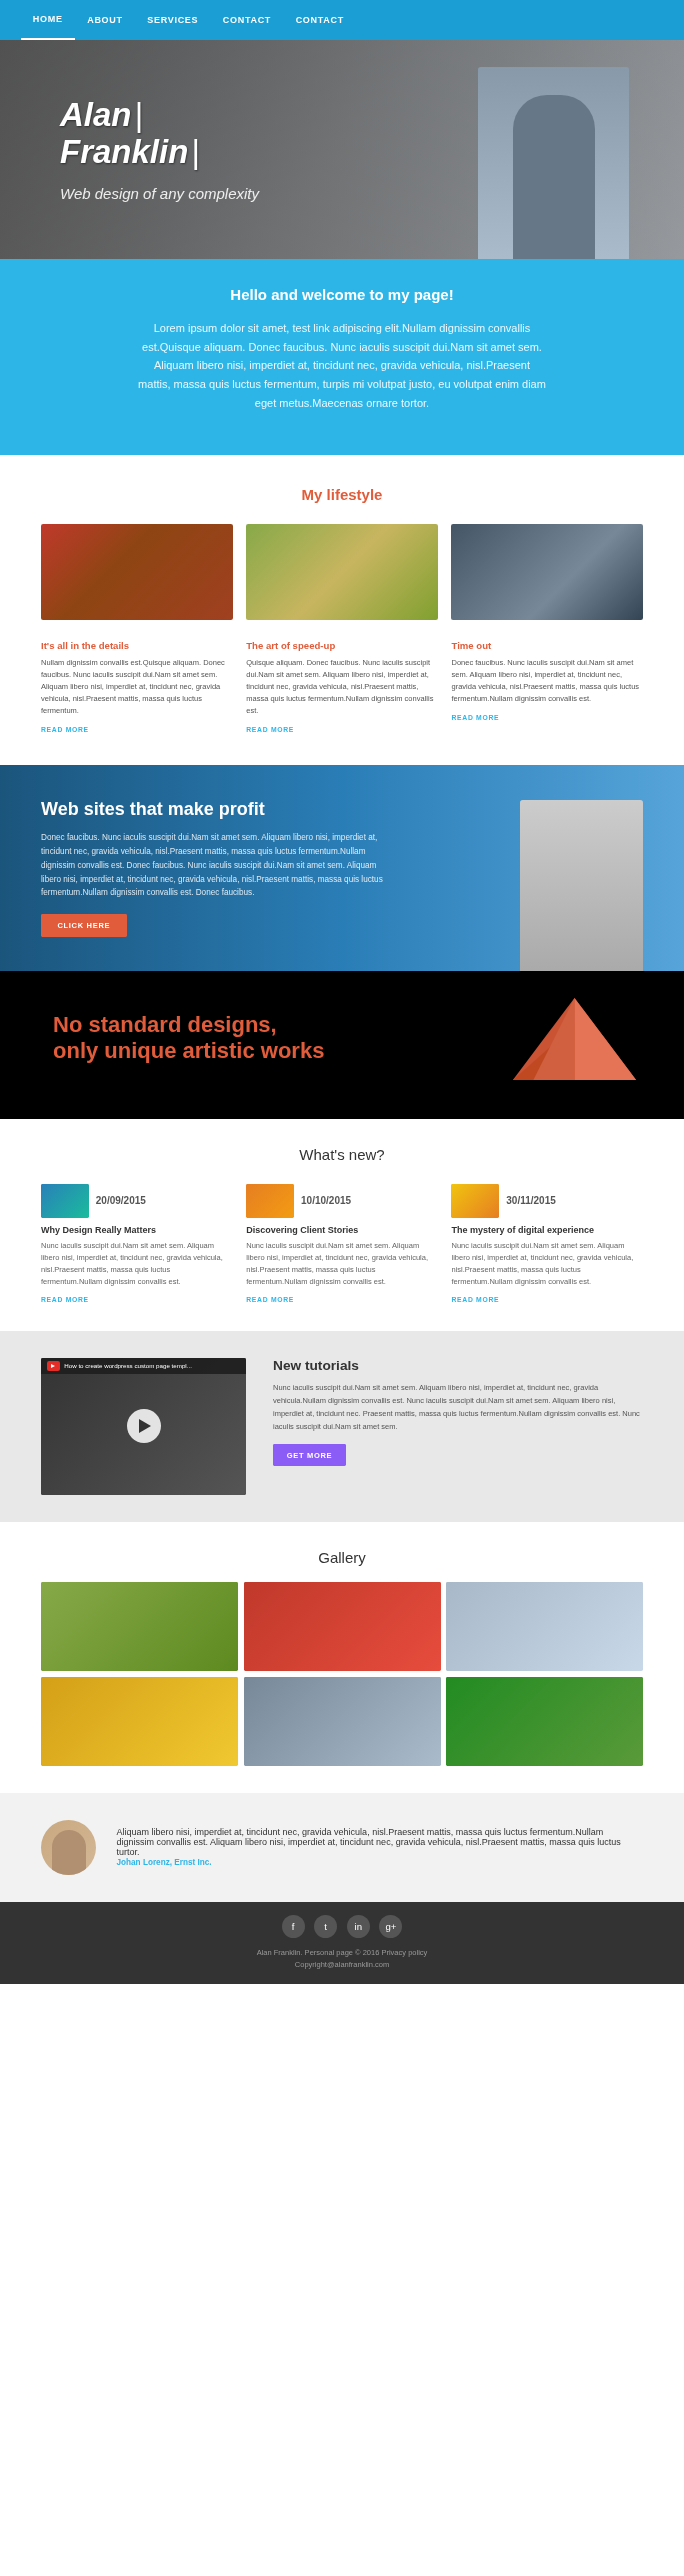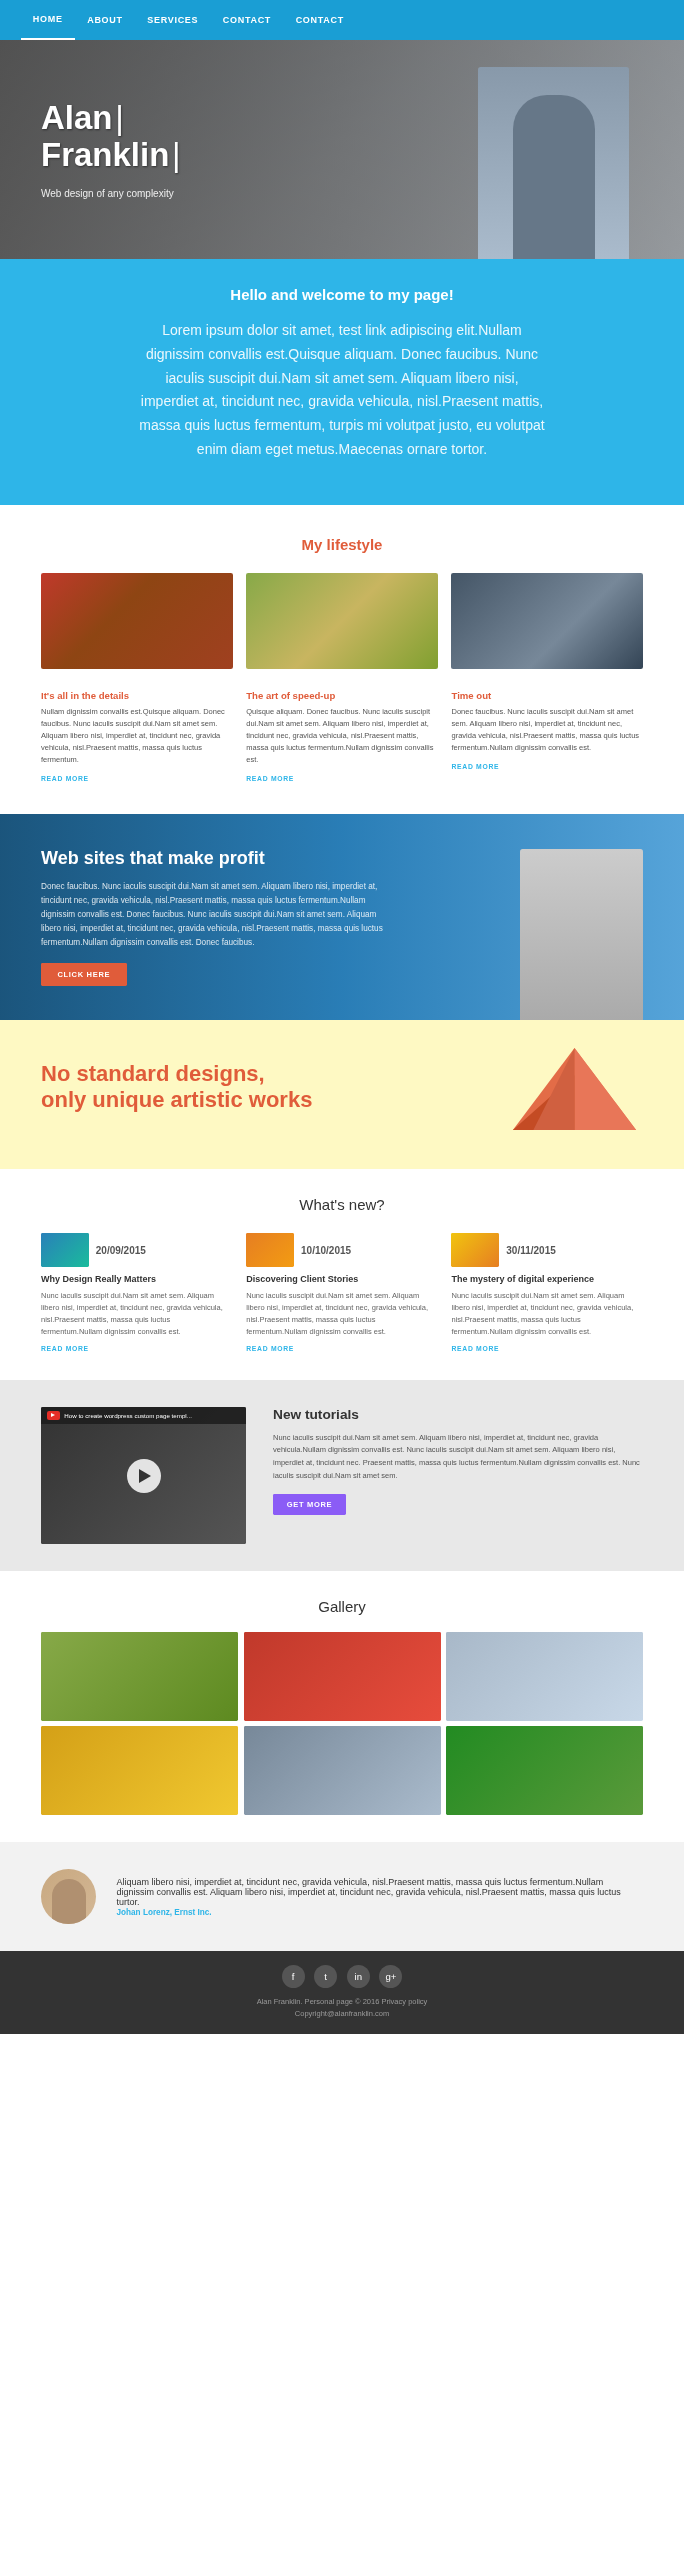--- a/index.html
+++ b/index.html
@@ -40,36 +40,37 @@
       align-items: center;
     }
     .hero-bg {
       position: absolute;
       inset: 0;
       background: linear-gradient(to right, rgba(80,80,80,0.7) 0%, rgba(120,130,140,0.4) 100%);
     }
     .hero-content {
       position: relative;
       z-index: 2;
-      padding: 0 41px;
-      color: #fff;
+      padding: 0 60px;
+      color: #fff;
+      font-style: italic;
     }
     .hero-content h1 {
       font-size: 33px;
       font-weight: bold;
       line-height: 1.1;
       text-shadow: 0.7px 0.7px 2.1px rgba(0,0,0,0.5);
     }
     .hero-content h1 span.bar {
       color: #fff;
       font-weight: 100;
       margin-left: 2.7px;
     }
     .hero-subtitle {
-      font-size: 10px;
+      font-size: 15px;
       margin-top: 15px;
       color: #eee;
     }
     .hero-person {
       position: absolute;
       right: 55px;
       bottom: 0;
       width: 151px;
       height: 192px;
       background: linear-gradient(to bottom, #8899aa, #aabbcc);
@@ -93,21 +94,21 @@
       padding: 27px 55px;
       text-align: center;
       color: #fff;
     }
     .welcome h2 {
       font-size: 15px;
       font-weight: bold;
       margin-bottom: 9.6px;
     }
     .welcome p {
-      font-size: 14px;
+      font-size: 11px;
       line-height: 1.7;
       max-width: 411px;
       margin: 16px auto;
       color: rgba(255,255,255,0.9);
     }
 
     
     .lifestyle {
       padding: 31px 41px;
       background: #fff;
@@ -212,22 +213,22 @@
       bottom: 0;
       width: 123px;
       height: 171px;
       background: linear-gradient(to bottom, #ccc, #aaa);
       border-radius: 2.7px 2.7px 0 0;
       overflow: hidden;
     }
 
     
     .no-standard {
-      padding: 41px 41px 55px;
-      background: #fef9c3;
+      padding: 41px 53px 55px;
+      background: #000000;
       position: relative;
       overflow: hidden;
       min-height: 137px;
     }
     .no-standard h2 {
       font-size: 22px;
       font-weight: bold;
       color: #e05c3a;
       max-width: 274px;
       line-height: 1.2;

